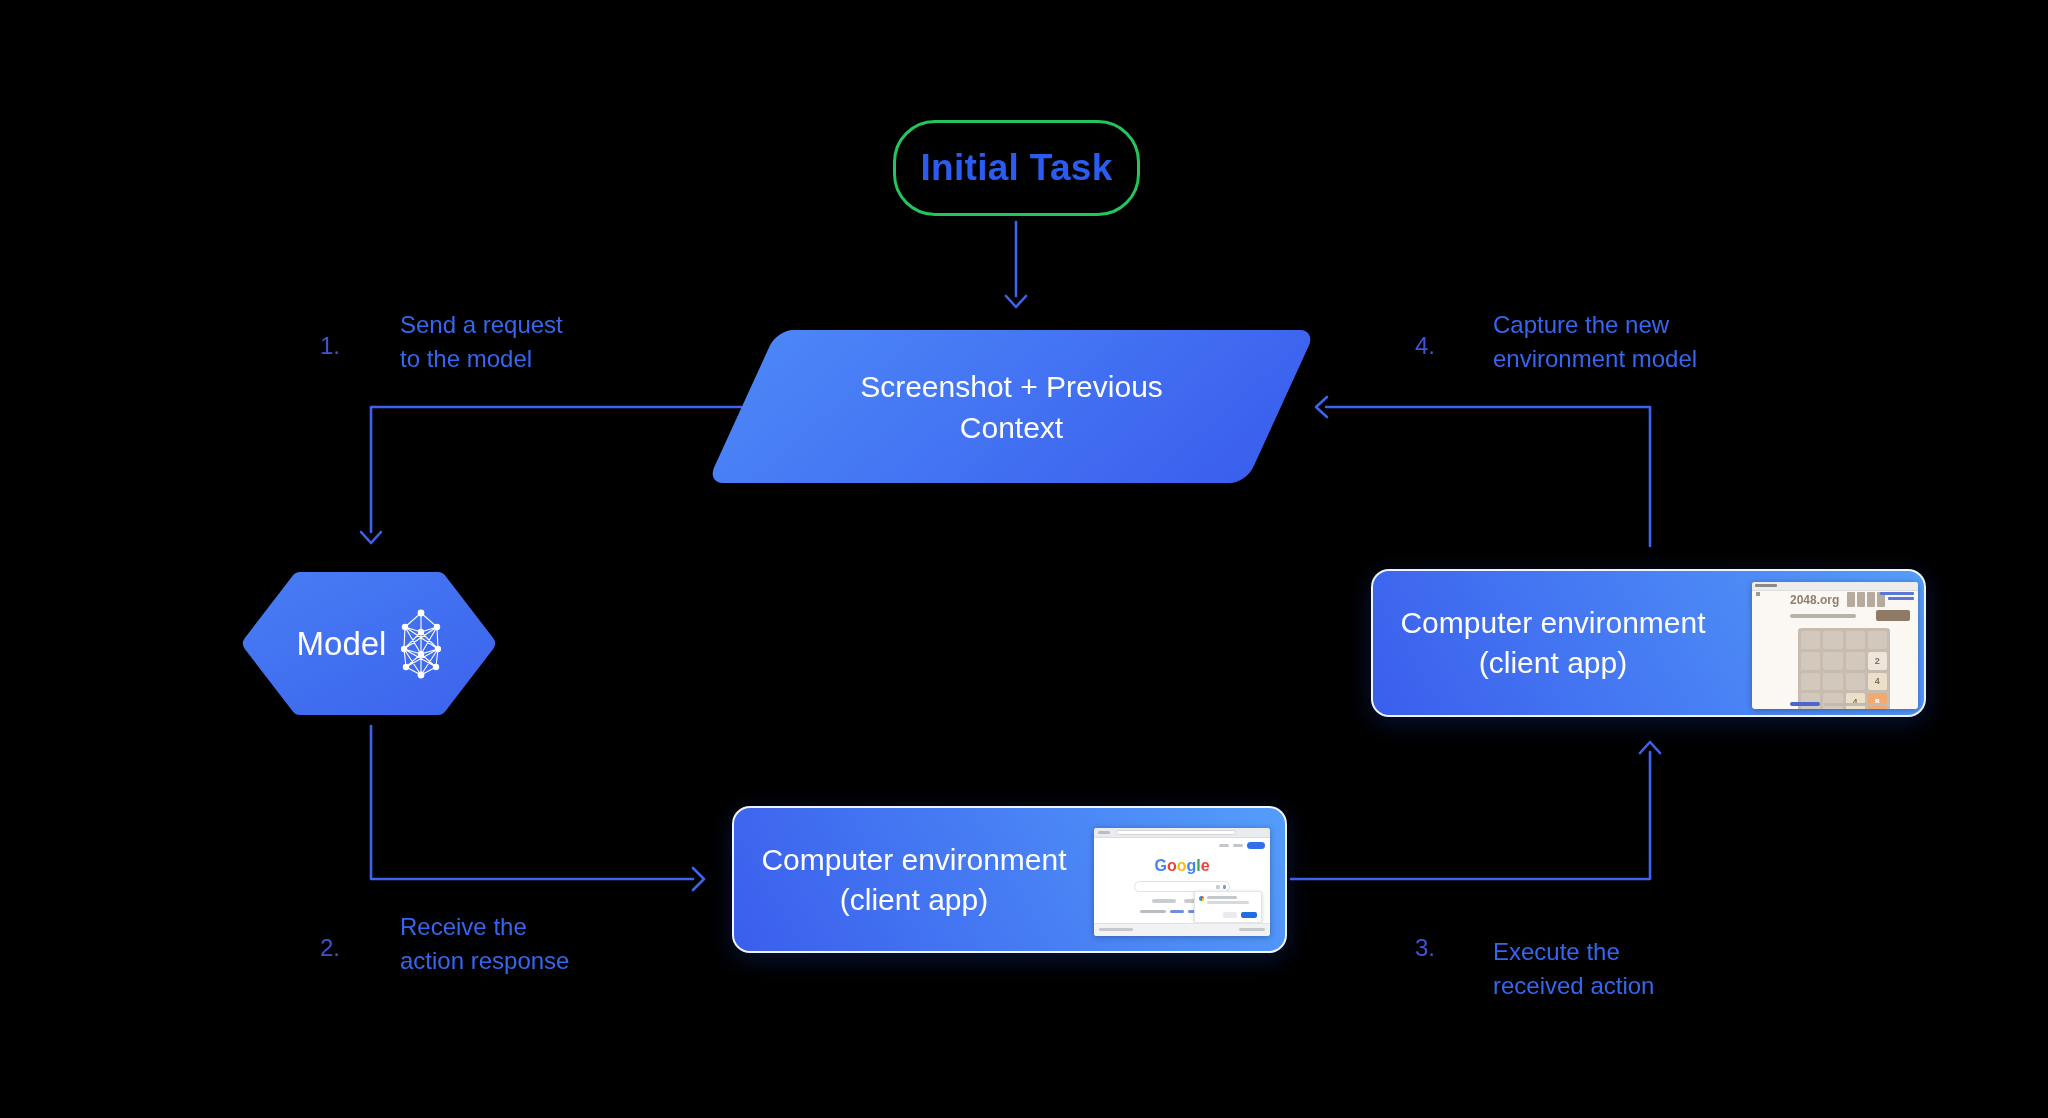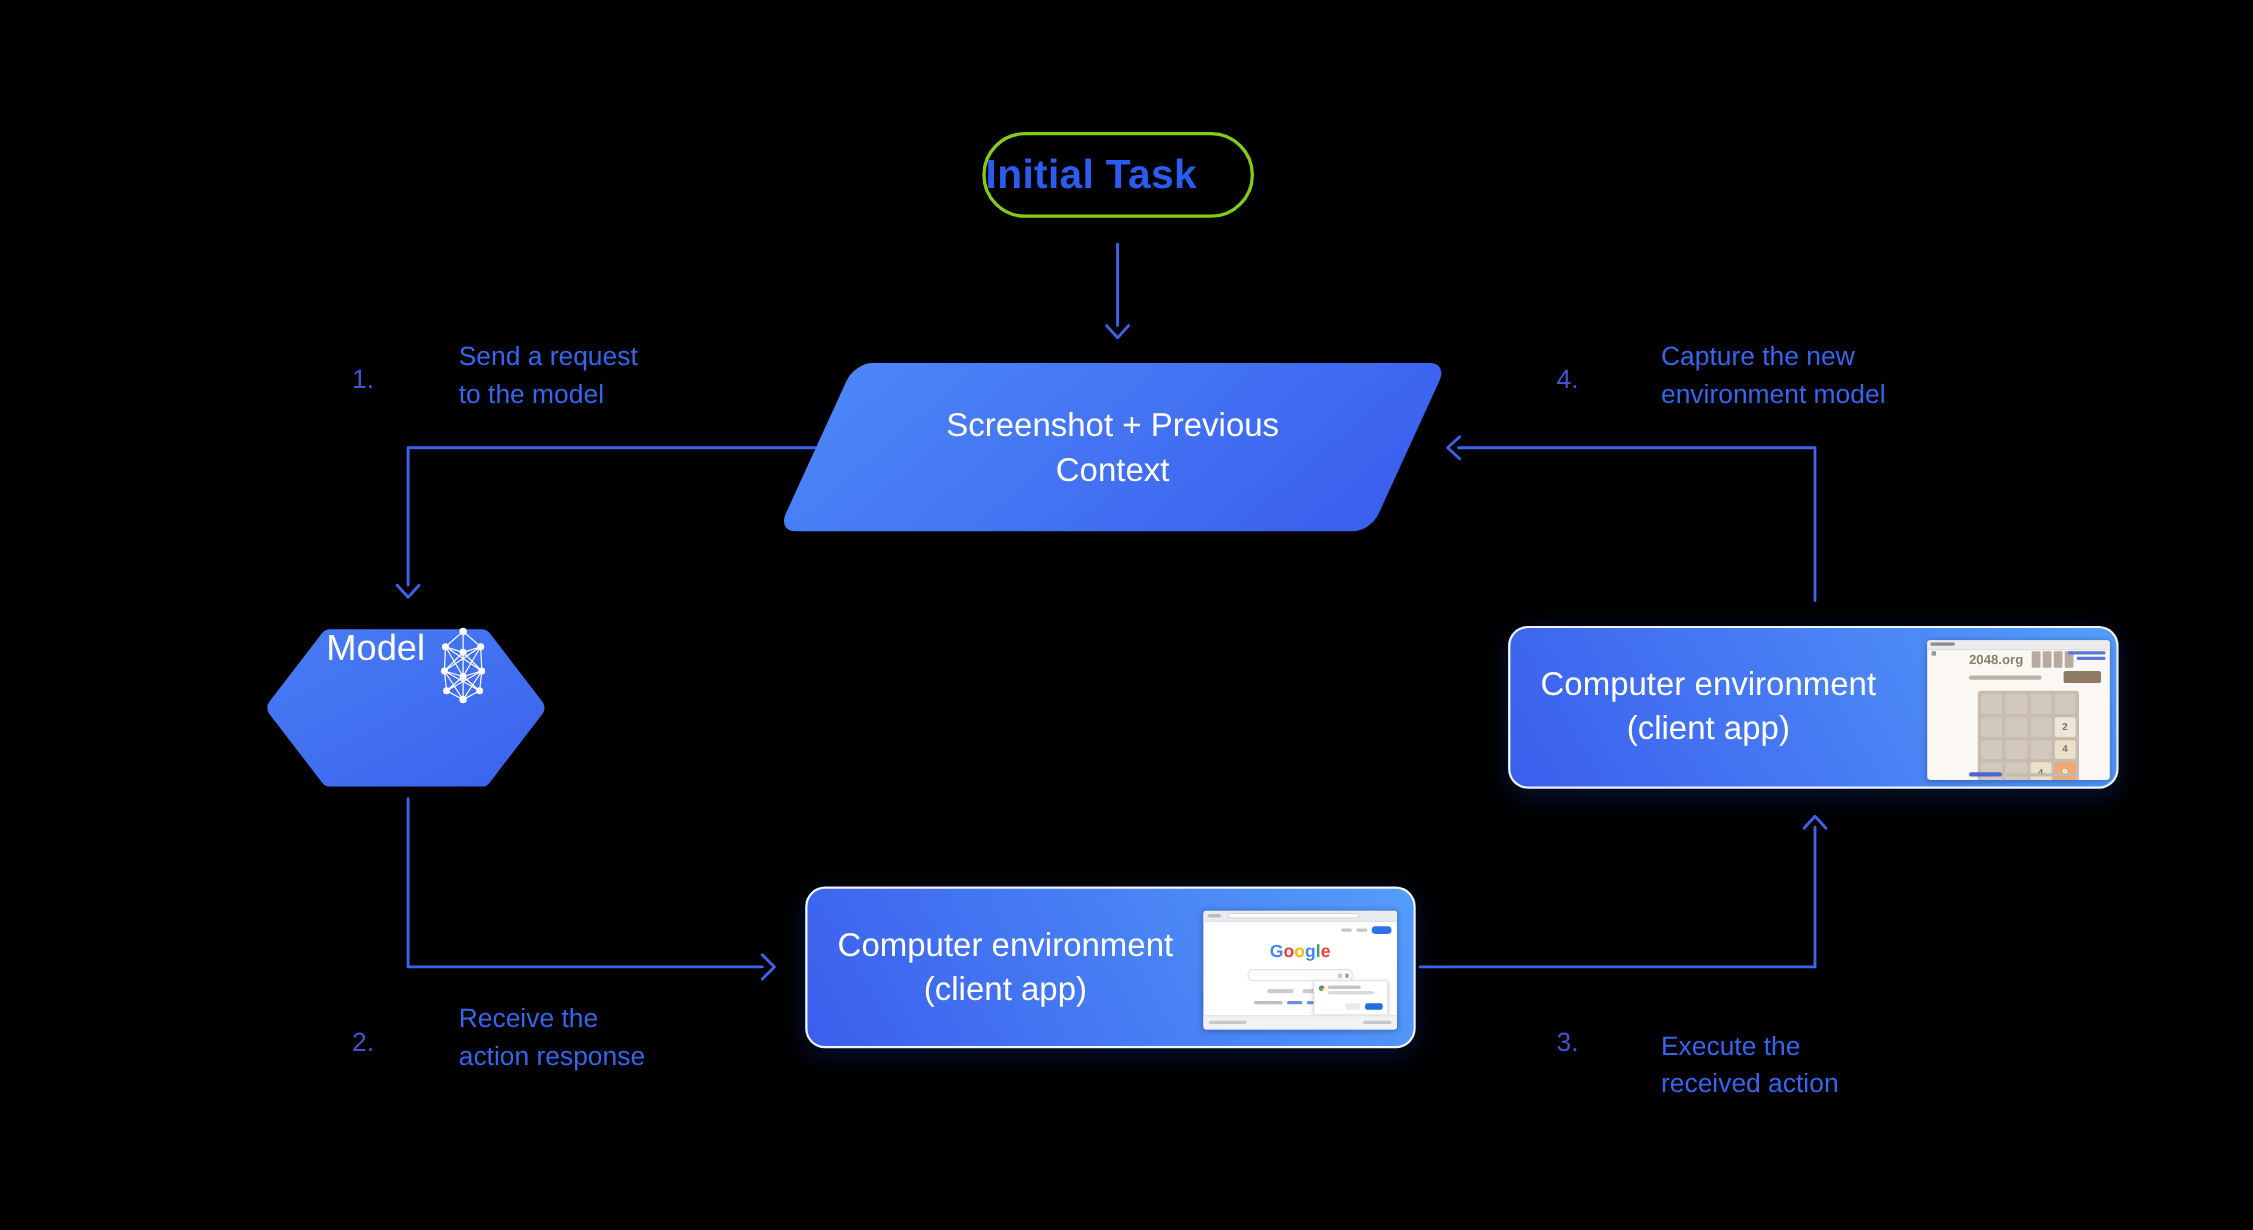--- a/index.html
+++ b/index.html
@@ -9,64 +9,64 @@
     position:relative;overflow:hidden;
   }
   .abs{position:absolute;}
 
   
   #wires{left:0;top:0;z-index:1;}
   #wires path{stroke:#3e63ef;stroke-width:2.6;fill:none;stroke-linecap:round;stroke-linejoin:round;}
 
   
   .pill{
-    left:893px;top:120px;width:247px;height:78px;box-sizing:border-box;
-    border:3px solid #84cc16;border-radius:42px;
-    display:flex;align-items:center;justify-content:flex-start;
+    left:893px;top:120px;width:247px;height:96px;box-sizing:border-box;
+    border:3px solid #22c55e;border-radius:42px;
+    display:flex;align-items:center;justify-content:center;
     color:#2a5cf2;font-size:37px;font-weight:600;letter-spacing:.3px;z-index:2;
   }
 
   
   .para{
     left:742px;top:330px;width:539px;height:153px;
     transform:skewX(-24.6deg);border-radius:16px;
     background:linear-gradient(125deg,#4c86f7,#3a5fee);z-index:2;
   }
   .para-inner{
     position:absolute;inset:0;transform:skewX(24.6deg);
     display:flex;flex-direction:column;align-items:center;justify-content:center;
     color:#fff;font-size:30px;line-height:41px;font-weight:400;
   }
 
   
   .hex-wrap{left:240px;top:570px;width:258px;height:147px;z-index:2;}
   .hex-content{
     left:240px;top:570px;width:258px;height:147px;z-index:3;
-    display:flex;justify-content:center;gap:15px;
+    display:flex;align-items:center;justify-content:center;gap:15px;
     color:#fff;font-size:33px;
   }
 
   
   .card{
     box-sizing:border-box;border-radius:18px;z-index:2;
     border:2px solid rgba(255,255,255,.92);
     background:linear-gradient(60deg,#3a5eed 0%,#549dfa 100%);
     box-shadow:0 6px 24px rgba(30,80,220,.25);
   }
   .card-bottom{left:732px;top:806px;width:555px;height:147px;}
   .card-right{left:1371px;top:569px;width:555px;height:148px;}
   .card-label{
     position:absolute;left:0;top:0;height:100%;width:360px;
     display:flex;flex-direction:column;align-items:center;justify-content:center;
     color:#fff;font-size:30px;line-height:40px;
   }
 
   
   .step-num{position:absolute;color:#4153d2;font-size:24px;font-weight:500;z-index:2;}
-  .step-text{position:absolute;color:#3666f0;font-size:24px;line-height:34px;font-weight:500;z-index:2;margin-left:17px;}
+  .step-text{position:absolute;color:#3666f0;font-size:24px;line-height:34px;font-weight:500;z-index:2;}
 
   
   .gt{position:absolute;right:15px;top:20px;width:176px;height:108px;background:#fff;border-radius:3px;overflow:hidden;box-shadow:0 1px 6px rgba(0,0,0,.3);}
   .gt-topbar{position:absolute;left:0;top:0;width:100%;height:9px;background:#e9ebee;border-bottom:1px solid #d9dbdf;}
   .gt-urlbar{position:absolute;left:22px;top:2px;width:120px;height:5px;background:#fff;border-radius:3px;border:1px solid #d2d4d8;box-sizing:border-box;}
   .gt-dots{position:absolute;left:4px;top:3px;width:12px;height:3px;background:#b9bcc2;border-radius:2px;}
   .gt-signin{position:absolute;right:5px;top:14px;display:flex;align-items:center;gap:4px;}
   .gt-signin .s-bar{width:10px;height:3px;background:#c3c6cb;border-radius:2px;}
   .gt-signin .s-btn{width:18px;height:7px;background:#2f6fe8;border-radius:4px;}
   .gt-logo{position:absolute;left:0;top:29px;width:100%;text-align:center;font-size:16px;font-weight:700;letter-spacing:0;}

